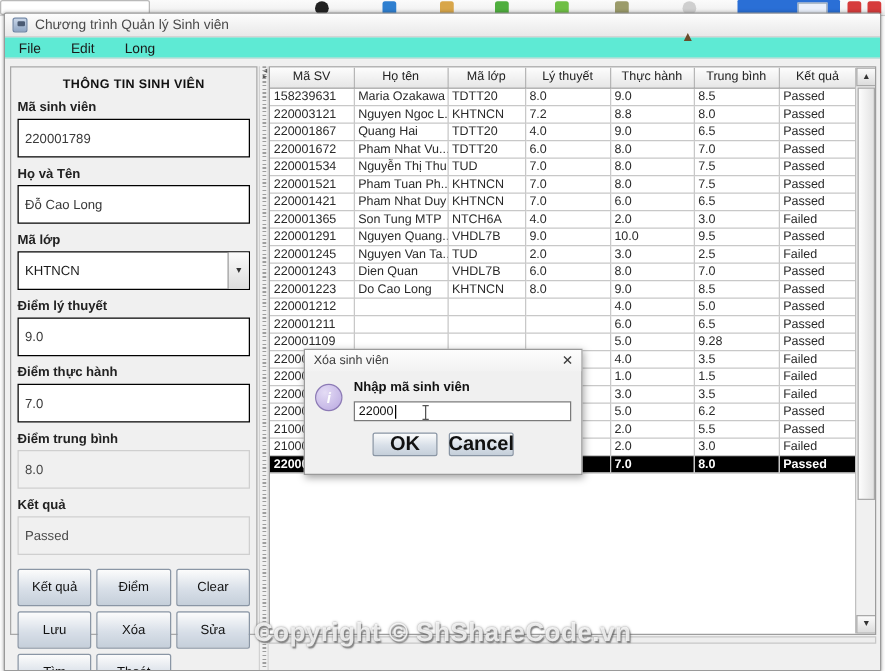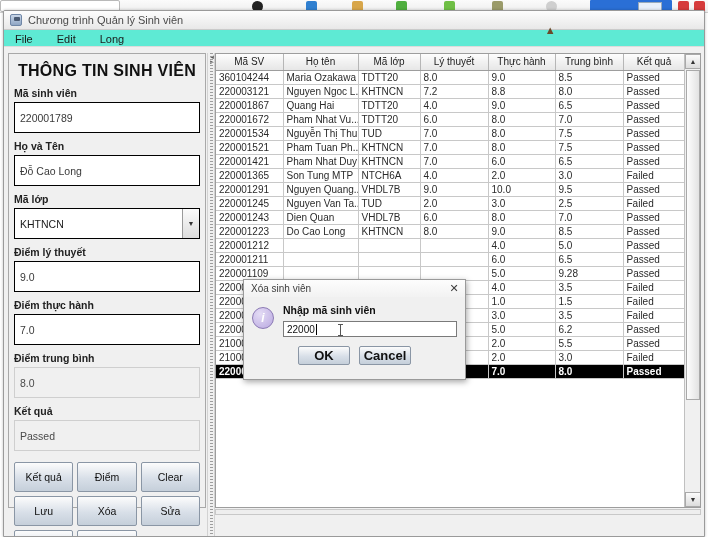--- a/index.html
+++ b/index.html
@@ -94,21 +94,21 @@
     background:#f0f0f0;
   }
 
   
   .left-panel {
     position:absolute; left:4px; top:5px; width:198px; height:455px;
     background:#f0f0f0; border:1px solid #a8a8a8;
     padding:0;
   }
   .panel-title {
-    text-align:center; font-size:16px; font-weight:bold; color:#111;
+    text-align:center; font-size:10px; font-weight:bold; color:#111;
     padding:8px 0 7px; letter-spacing:.3px;
   }
   .fld-label {
     font-size:10.5px; font-weight:bold; color:#222; padding:0 0 3px 5px;
   }
   .fld-box {
     height:31px; margin:0 5px 7px 5px; background:#ffffff;
     border:1px solid #000; display:flex; align-items:center;
     padding-left:5px; font-size:10.5px; color:#3a3a3a;
   }
@@ -248,21 +248,21 @@
   .caret {
     display:inline-block; width:1px; height:11px; background:#000; margin-left:1px;
   }
   .dlg-btns {
     display:flex; justify-content:center; gap:9px; margin-top:9px;
   }
   .dlg-btn {
     width:52px;height:19px;
     background:linear-gradient(#fcfcfc,#d8dfe8 55%,#c5cfda);
     border:1px solid #8a96a5; border-radius:2px;
-    font-size:13px; font-weight:bold; color:#111;
+    font-size:16px; font-weight:bold; color:#111;
     display:flex;align-items:center;justify-content:center;
   }
   .text-cursor {
     position:absolute; left:56px; top:2px; width:1px; height:12px;
     background:#555;
   }
   .text-cursor::before, .text-cursor::after{
     content:""; position:absolute; left:-2px; width:5px;height:1px;background:#555;
   }
   .text-cursor::before{ top:0; }
@@ -378,21 +378,21 @@
             <th style="width:75px">Họ tên</th>
             <th style="width:62px">Mã lớp</th>
             <th style="width:68px">Lý thuyết</th>
             <th style="width:67px">Thực hành</th>
             <th style="width:68px">Trung bình</th>
             <th style="width:62px">Kết quả</th>
           </tr>
             </thead>
           <tbody>
               <tr>
-                <td style="width: 67px;">360104244</td>
+                <td style="width: 67px;">158239631</td>
                 <td style="width: 75px;">Maria Ozakawa</td>
                 <td style="width: 62px;">TDTT20</td>
                 <td style="width: 68px;">8.0</td>
                 <td style="width: 67px;">9.0</td>
                 <td style="width: 68px;">8.5</td>
                 <td style="width: 62px;">Passed</td>
               </tr>
               <tr>
                 <td style="width: 67px;">220003121</td>
                 <td style="width: 75px;">Nguyen Ngoc L...</td>
@@ -614,13 +614,14 @@
           <div class="dlg-btns">
             <div class="dlg-btn">OK</div>
             <div class="dlg-btn">Cancel</div>
           </div>
         </div>
       </div>
 
     </div>
   </div>
 
+  <div class="watermark">Copyright © ShShareCode.vn</div>
 </div>
 
 </body></html>

